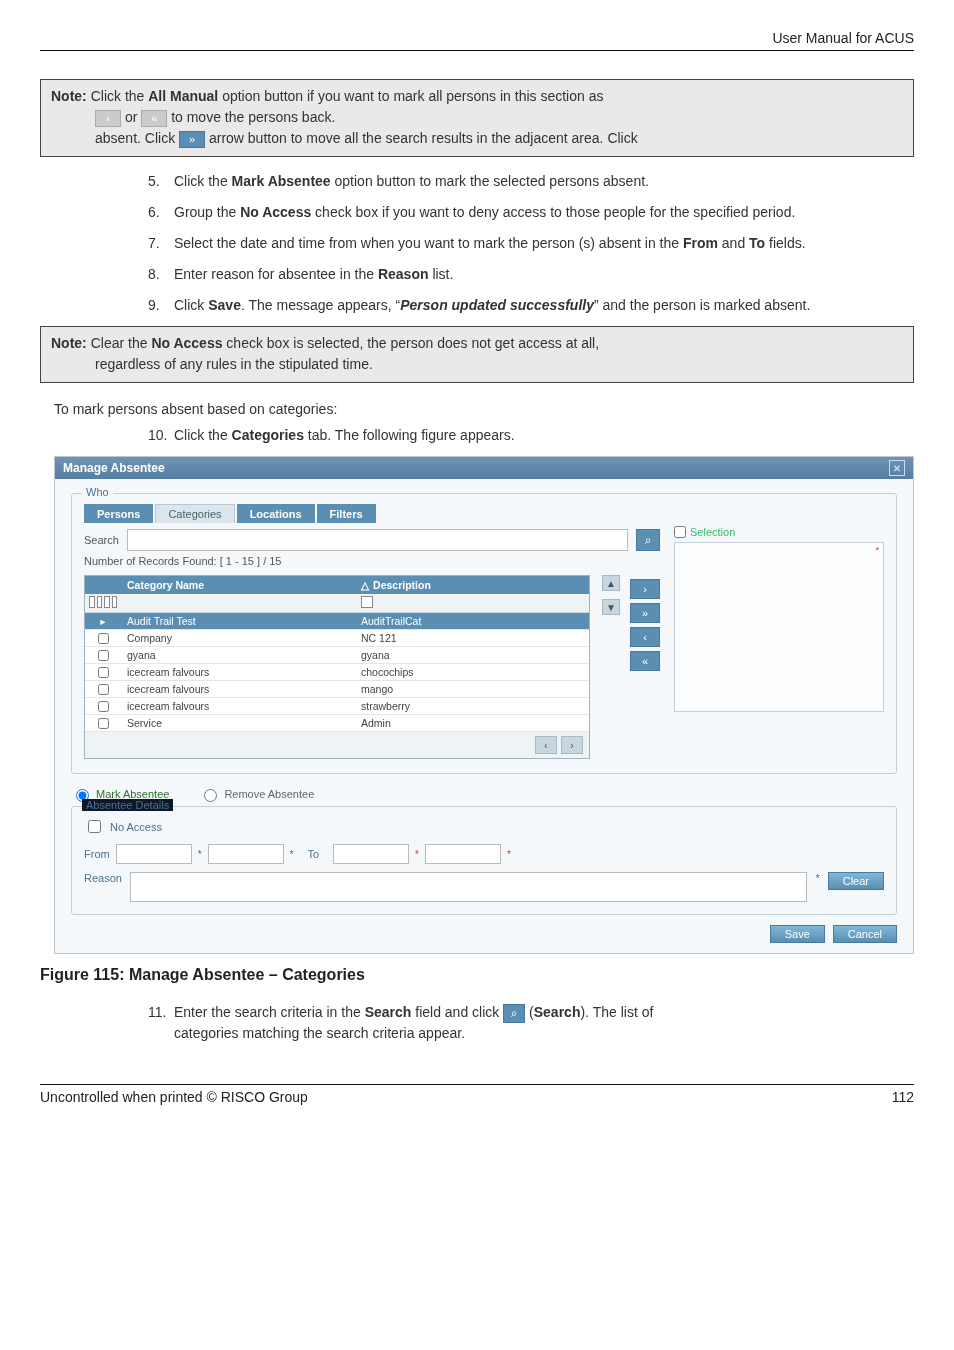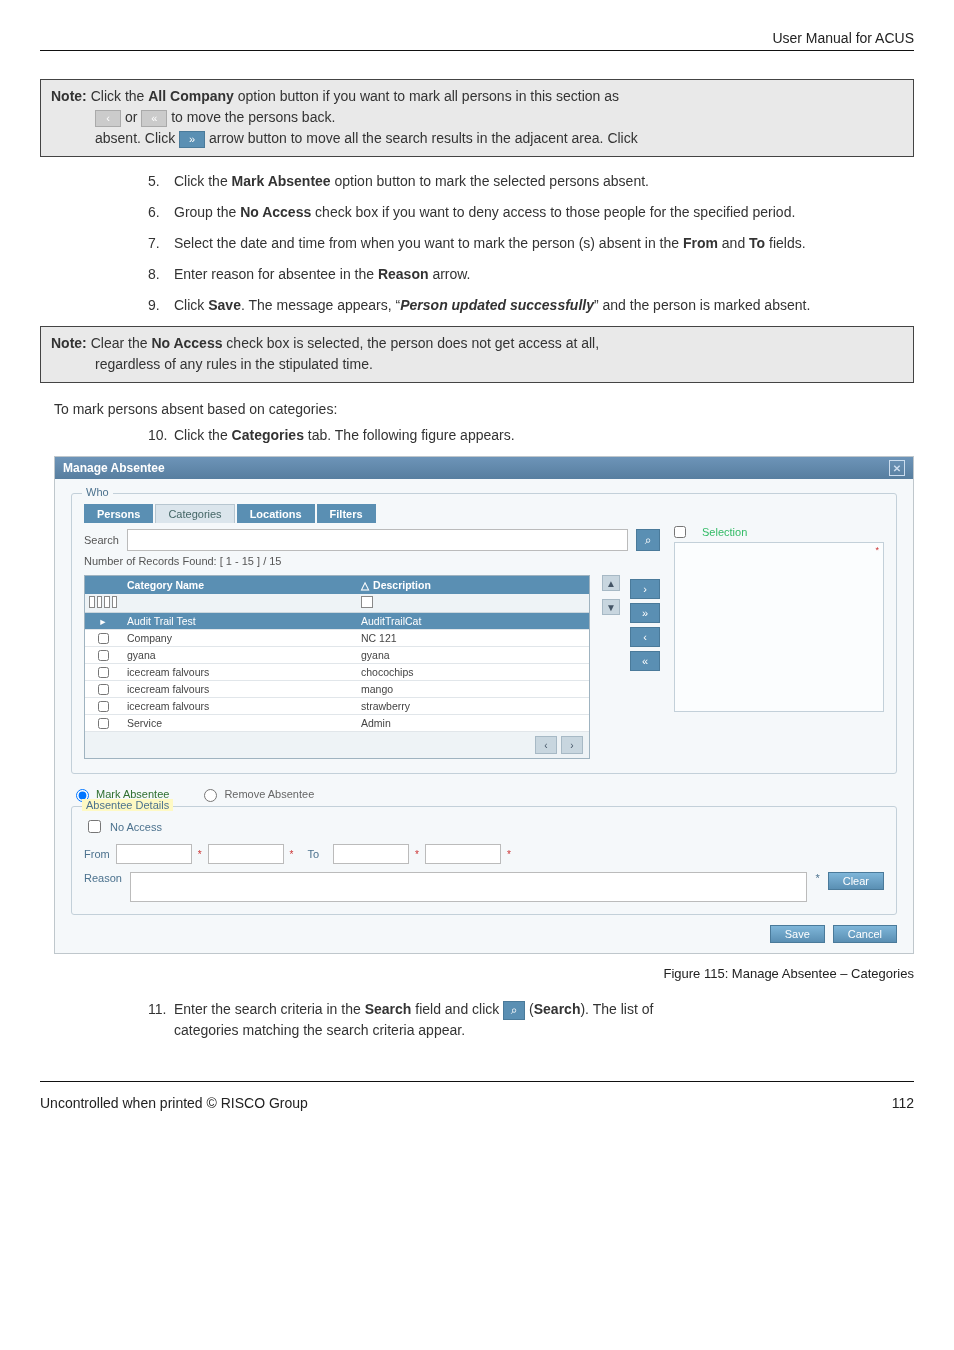--- a/index.html
+++ b/index.html
@@ -246,21 +246,21 @@
   }
   .move-col .mbtn {
     width: 28px; height: 18px;
     background:#5a8fb3; color:#fff; border:1px solid #4a7a9a;
     display:inline-flex; align-items:center; justify-content:center; font-size:11px;
   }
   .selection-box {
     margin-top: 22px;
   }
   .selection-box .sel-label {
-    font-size: 11px; color:#3b6; display:flex; align-items:flex-end; gap:16px;
+    font-size: 11px; color:#3b6; display:flex; align-items:flex-end; gap:4px;
   }
   .selection-box .sel-label input { width:12px; height:12px; margin:0; }
   .selection-box .sel-area {
     margin-top: 4px;
     border: 1px solid #c3d0d9;
     height: 168px;
     background: #fbfdfe;
   }
   .radio-row {
     display: flex;
@@ -275,62 +275,62 @@
   .details-box {
     border: 1px solid #c3d0d9;
     border-radius: 3px;
     padding: 10px 12px 12px 12px;
     position: relative;
     margin-bottom: 10px;
     font-size: 11px;
     color: #4c728e;
   }
   .details-label {
-    position: absolute; top:-8px; left:10px; background:#fef9c3; padding:0 4px; font-size:11px; color:#4c728e;
+    position: absolute; top:-8px; left:10px; background:#0f172a; padding:0 4px; font-size:11px; color:#4c728e;
   }
   .details-box .row { display:flex; align-items:center; gap:6px; margin-bottom:8px;}
   .details-box .row .tinput { width:70px; height:16px; border:1px solid #bbb; font-size:10px; }
   .details-box .row .asterisk { color:#c33; font-size:10px; }
   .details-box .reason-row { display:flex; align-items:flex-start; gap:8px;}
   .details-box textarea { flex:1; height:24px; border:1px solid #bbb; font-size:10px; resize:none;}
   .blue-btn {
     background: linear-gradient(#7fb6d9,#5a8fb3);
     color:#fff; border:1px solid #4a7a9a; font-size:11px; padding:2px 14px;
   }
   .footer-btns {
     display:flex; justify-content:flex-end; gap:8px;
   }
   .figure-cap {
-    text-align:right;
-    font-weight:normal;
-    font-size:13px;
+    text-align:left;
+    font-weight:bold;
+    font-size:16px;
     margin: 10px 0 18px 0;
     color:#222;
   }
   .search-icon-inline {
     display:inline-block; width:20px; height:17px; background:#5a8fb3; color:#fff; text-align:center; line-height:17px; font-size:12px; border:1px solid #4a7a9a; vertical-align:middle;
   }
   .page-foot {
     display:flex; justify-content:space-between;
     border-top:1.5px solid #111;
     margin-top:40px;
-    padding-top:13px;
+    padding-top:4px;
     font-size:14px;
     color:#222;
   }
 </style>
 </head>
 <body>
 
 <div class="header-right">User Manual for ACUS</div>
 <hr class="hdr">
 
 <div class="note-box">
   <div>
-    <b>Note:</b><span> Click the </span><b>All Company</b><span> option button if you want to mark all persons in this section as</span>
+    <b>Note:</b><span> Click the </span><b>All Manual</b><span> option button if you want to mark all persons in this section as</span>
   </div>
   <div class="indent">
     <span class="arrow-btn gray">‹</span>
     <span> or </span>
     <span class="arrow-btn gray">«</span>
     <span> to move the persons back.</span>
   </div>
   <div class="indent">
     <span>absent. Click </span>
     <span class="arrow-btn">»</span>
@@ -346,21 +346,21 @@
   <div class="item">
       <div class="num">6.</div>
       <div class="body"><span>Group the </span><b>No Access</b><span> check box if you want to deny access to those people for the specified period.</span></div>
     </div>
   <div class="item">
       <div class="num">7.</div>
       <div class="body"><span>Select the date and time from when you want to mark the person (s) absent in the </span><b>From</b><span> and </span><b>To</b><span> fields.</span></div>
     </div>
   <div class="item">
       <div class="num">8.</div>
-      <div class="body"><span>Enter reason for absentee in the </span><b>Reason</b><span> arrow.</span></div>
+      <div class="body"><span>Enter reason for absentee in the </span><b>Reason</b><span> list.</span></div>
     </div>
   <div class="item">
       <div class="num">9.</div>
       <div class="body"><span>Click </span><b>Save</b><span>. The message appears, “</span><b><i>Person updated successfully</i></b><span>” and the person is marked absent.</span></div>
     </div>
 </div>
 
 <div class="note-box">
   <div><b>Note:</b><span> Clear the </span><b>No Access</b><span> check box is selected, the person does not get access at all,</span></div>
   <div class="indent">regardless of any rules in the stipulated time.</div>

